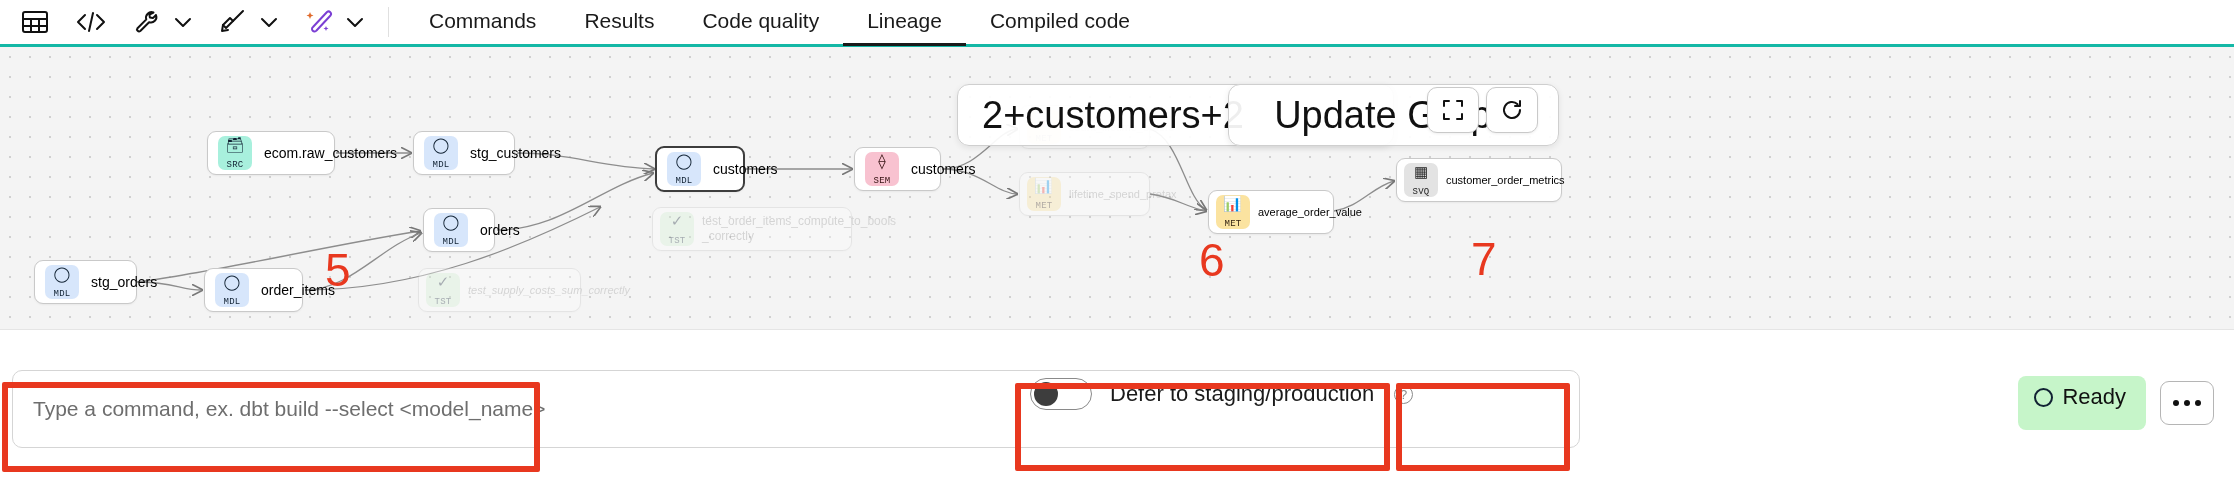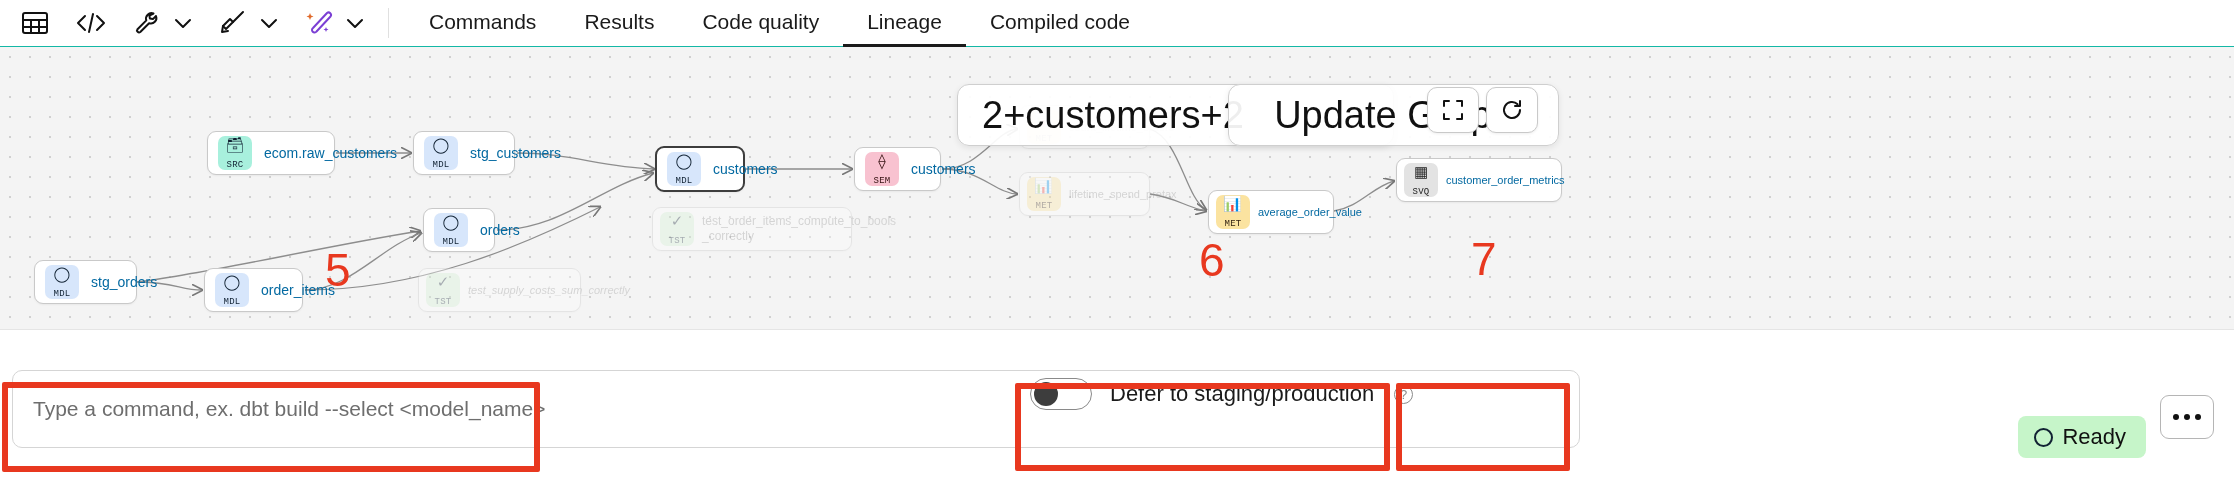--- a/index.html
+++ b/index.html
@@ -8,21 +8,21 @@
     font-family: "Liberation Sans", sans-serif;
     background: #ffffff;
     overflow: hidden;
   }
   .app { position: relative; width: 2234px; height: 478px; }
 
   
   .toolbar {
     position: absolute; top: 0; left: 0; width: 2234px; height: 47px;
     background: #ffffff;
-    border-bottom: 1px solid #14b8a6;
+    border-bottom: 3px solid #14b8a6;
     display: flex; align-items: center;
   }
   .tb-left { display: flex; align-items: center; height: 47px; padding-left: 14px; gap: 2px; }
   .icon-btn {
     width: 42px; height: 42px; display: flex; align-items: center; justify-content: center;
     border-radius: 6px; cursor: pointer; background: transparent; border: none;
   }
   .chev-btn {
     width: 26px; height: 42px; display: flex; align-items: center; justify-content: center;
     border-radius: 6px; cursor: pointer;
@@ -59,21 +59,21 @@
     box-shadow: 0 1px 2px rgba(0,0,0,0.05);
   }
   .node.selected { border: 2px solid #3d3d3d; }
   .node .badge {
     width: 34px; height: 34px; border-radius: 7px;
     display: flex; flex-direction: column; align-items: center; justify-content: center;
     flex: none;
   }
   .node .badge .glyph { line-height: 1; font-size: 15px; }
   .node .badge .bl { font-size: 9px; letter-spacing: .3px; line-height: 1; margin-top: 9px; font-family: "Liberation Mono", monospace; }
-  .node .nlabel { font-size: 14px; color: #0369a1; white-space: nowrap; }
+  .node .nlabel { font-size: 14px; color: #000000; white-space: nowrap; }
   .badge-src { background: #a8f0dd; color: #123; }
   .badge-mdl { background: #d7e6fb; color: #123; }
   .badge-sem { background: #f8c2d0; color: #311; }
   .badge-met { background: #fbe3a0; color: #321; }
   .badge-svq { background: #e3e3e3; color: #222; }
   .badge-tst { background: #d6f2d6; color: #123; }
   .node.faded { opacity: 0.35; }
   .node.faded .nlabel { color: #9a9a9a; }
 
   
@@ -125,21 +125,21 @@
   .defer-label { font-size: 22px; color: #1a1a1a; white-space: nowrap; }
   .help-icon {
     width: 19px; height: 19px; border-radius: 50%; border: 1.5px solid #8a8a8a;
     color: #8a8a8a; font-size: 13px; display: flex; align-items: center; justify-content: center;
     cursor: pointer; margin-left: 2px;
   }
 
   .status-group { position: absolute; right: 20px; top: 46px; display: flex; align-items: center; gap: 14px; }
   .ready-pill {
     display: flex; align-items: center; gap: 9px;
-    background: #c6f5c9; border-radius: 8px; padding: 8px 20px 8px 16px; margin-top: 40px;
+    background: #c6f5c9; border-radius: 8px; padding: 8px 20px 20px 16px;
   }
   .ready-dot { width: 19px; height: 19px; border-radius: 50%; border: 2px solid #123; }
   .ready-text { font-size: 22px; color: #111; }
   .more-btn {
     width: 54px; height: 44px; border: 1px solid #b5b5b5; border-radius: 9px;
     background: #fff; display: flex; align-items: center; justify-content: center;
     gap: 5px; cursor: pointer;
   }
   .more-btn i { width: 6px; height: 6px; border-radius: 50%; background: #111; display: block; }
 

